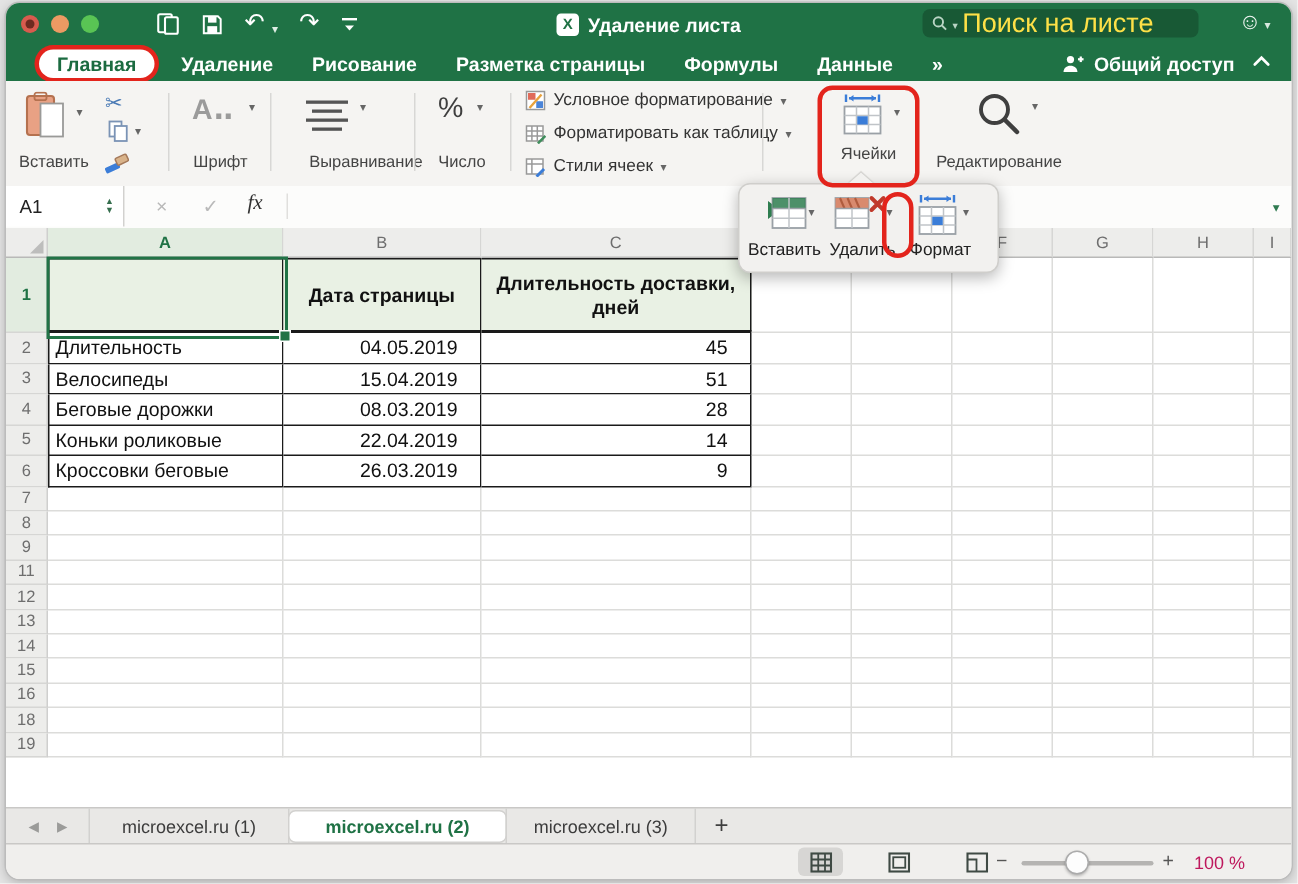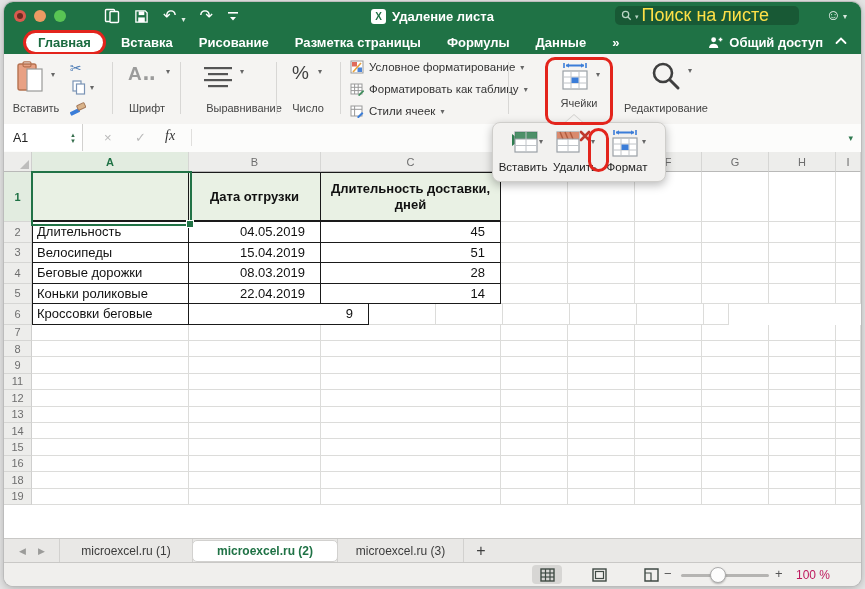--- a/index.html
+++ b/index.html
@@ -144,21 +144,21 @@
     </div>
     <div class="smiley">
       <span>☺</span>
       <span class="sdd">▾</span>
     </div>
   </div>
 
   <div class="tabrow">
     <div class="rtabs">
         <div class="rtab active">Главная</div>
-        <div class="rtab">Вставка</div>
+        <div class="rtab">Удаление</div>
         <div class="rtab">Рисование</div>
         <div class="rtab">Разметка страницы</div>
         <div class="rtab">Формулы</div>
         <div class="rtab">Данные</div>
         <div class="rtab">»</div>
       </div>
     <div class="share">
       <svg width="15" height="13" viewBox="0 0 16 14">
           <circle cx="6" cy="4" r="2.6" fill="#fff"></circle>
           <path d="M1 13c0-3 2.2-4.6 5-4.6S11 10 11 13z" fill="#fff"></path>
@@ -296,21 +296,21 @@
         <div class="ch" style="width: 67px;">D</div>
         <div class="ch" style="width: 67px;">E</div>
         <div class="ch" style="width: 67px;">F</div>
         <div class="ch" style="width: 67px;">G</div>
         <div class="ch" style="width: 67px;">H</div>
         <div class="ch" style="width: 25px;">I</div>
       </div>
       <div class="grow" style="height: 50px;">
         <div class="rn selrow">1</div>
         <div class="cell tb first toprow" style="width: 157px; background: rgb(233, 241, 228);"></div>
-        <div class="cell tb toprow" style="width: 132px;">Дата отгрузки</div>
+        <div class="cell tb toprow" style="width: 132px;">Дата страницы</div>
         <div class="cell tb toprow" style="width: 180px;">Длительность доставки, дней</div>
         <div class="cell eb" style="width: 67px;"></div>
         <div class="cell eb" style="width: 67px;"></div>
         <div class="cell eb" style="width: 67px;"></div>
         <div class="cell eb" style="width: 67px;"></div>
         <div class="cell eb" style="width: 67px;"></div>
         <div class="cell eb" style="width: 25px;"></div>
       </div>
       <div class="grow" style="height: 20.5px;">
         <div class="rn">2</div>
@@ -356,20 +356,21 @@
         <div class="cell eb" style="width: 67px;"></div>
         <div class="cell eb" style="width: 67px;"></div>
         <div class="cell eb" style="width: 67px;"></div>
         <div class="cell eb" style="width: 67px;"></div>
         <div class="cell eb" style="width: 67px;"></div>
         <div class="cell eb" style="width: 25px;"></div>
       </div>
       <div class="grow" style="height: 20.5px;">
         <div class="rn">6</div>
         <div class="cell tb first left" style="width: 157px;">Кроссовки беговые</div>
+        <div class="cell tb right" style="width: 132px;">26.03.2019</div>
         <div class="cell tb right" style="width: 180px;">9</div>
         <div class="cell eb" style="width: 67px;"></div>
         <div class="cell eb" style="width: 67px;"></div>
         <div class="cell eb" style="width: 67px;"></div>
         <div class="cell eb" style="width: 67px;"></div>
         <div class="cell eb" style="width: 67px;"></div>
         <div class="cell eb" style="width: 25px;"></div>
       </div>
       <div class="grow" style="height: 16.42px;">
         <div class="rn">7</div>

